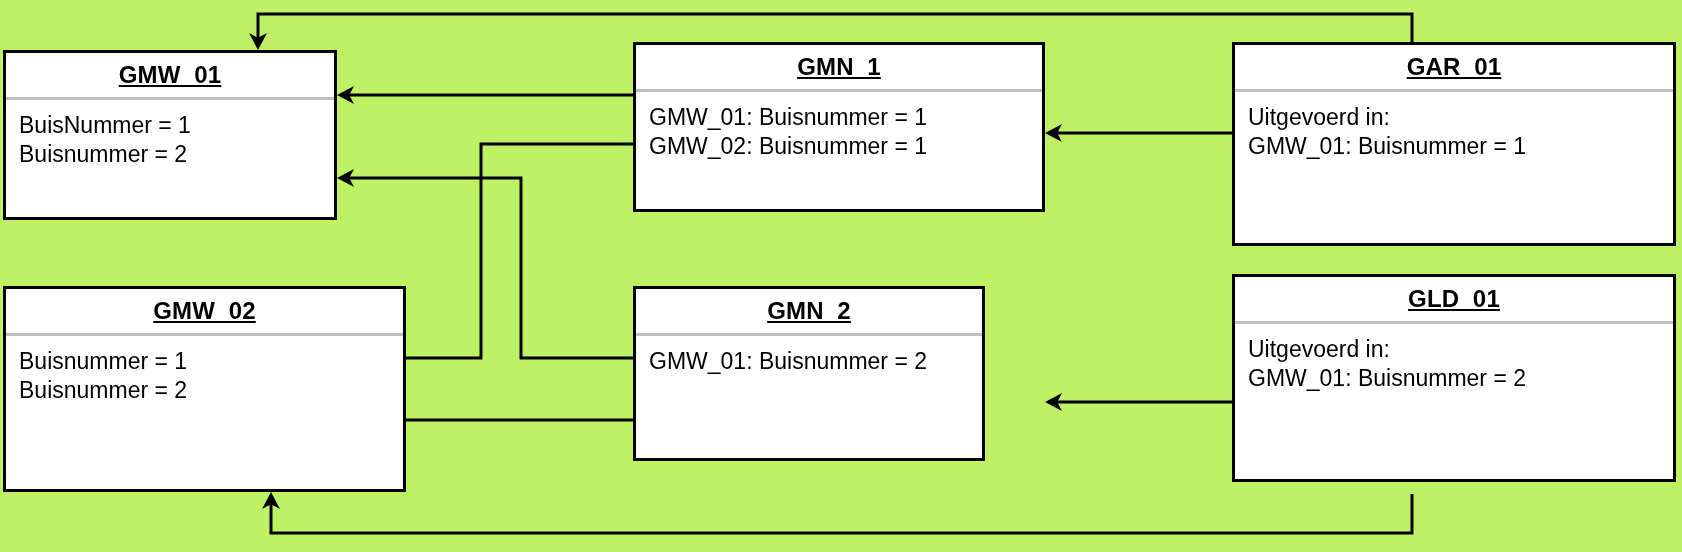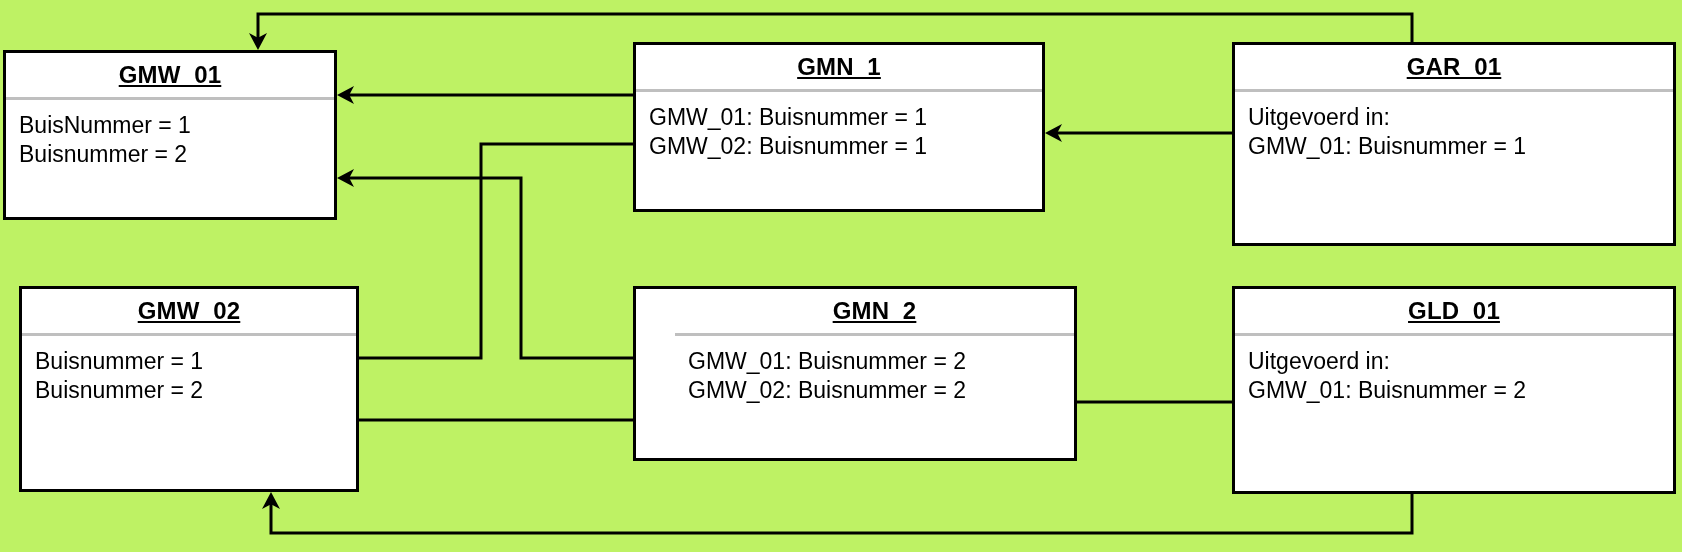--- a/index.html
+++ b/index.html
@@ -116,39 +116,38 @@
     </div>
     <div class="node" style="left: 1232px; top: 42px; width: 444px; height: 204px;">
       <div class="node-header">
         <span class="node-title">GAR_01</span>
       </div>
       <div class="node-body">
         <div class="node-line">Uitgevoerd in:</div>
         <div class="node-line">GMW_01: Buisnummer = 1</div>
       </div>
     </div>
-    <div class="node" style="left: 19px; top: 286px; width: 340px; height: 206px;">
+    <div class="node" style="left: 3px; top: 286px; width: 403px; height: 206px;">
       <div class="node-header">
         <span class="node-title">GMW_02</span>
       </div>
       <div class="node-body">
         <div class="node-line">Buisnummer = 1</div>
         <div class="node-line">Buisnummer = 2</div>
       </div>
     </div>
-    <div class="node" style="left: 633px; top: 286px; width: 444px; height: 175px; padding-left: 39px;">
+    <div class="node" style="left: 633px; top: 286px; width: 352px; height: 175px;">
       <div class="node-header">
         <span class="node-title">GMN_2</span>
       </div>
       <div class="node-body">
         <div class="node-line">GMW_01: Buisnummer = 2</div>
-        <div class="node-line">GMW_02: Buisnummer = 2</div>
       </div>
     </div>
-    <div class="node" style="left: 1232px; top: 286px; width: 444px; height: 208px;">
+    <div class="node" style="left: 1232px; top: 274px; width: 444px; height: 208px;">
       <div class="node-header">
         <span class="node-title">GLD_01</span>
       </div>
       <div class="node-body">
         <div class="node-line">Uitgevoerd in:</div>
         <div class="node-line">GMW_01: Buisnummer = 2</div>
       </div>
     </div>
   </div>
 

